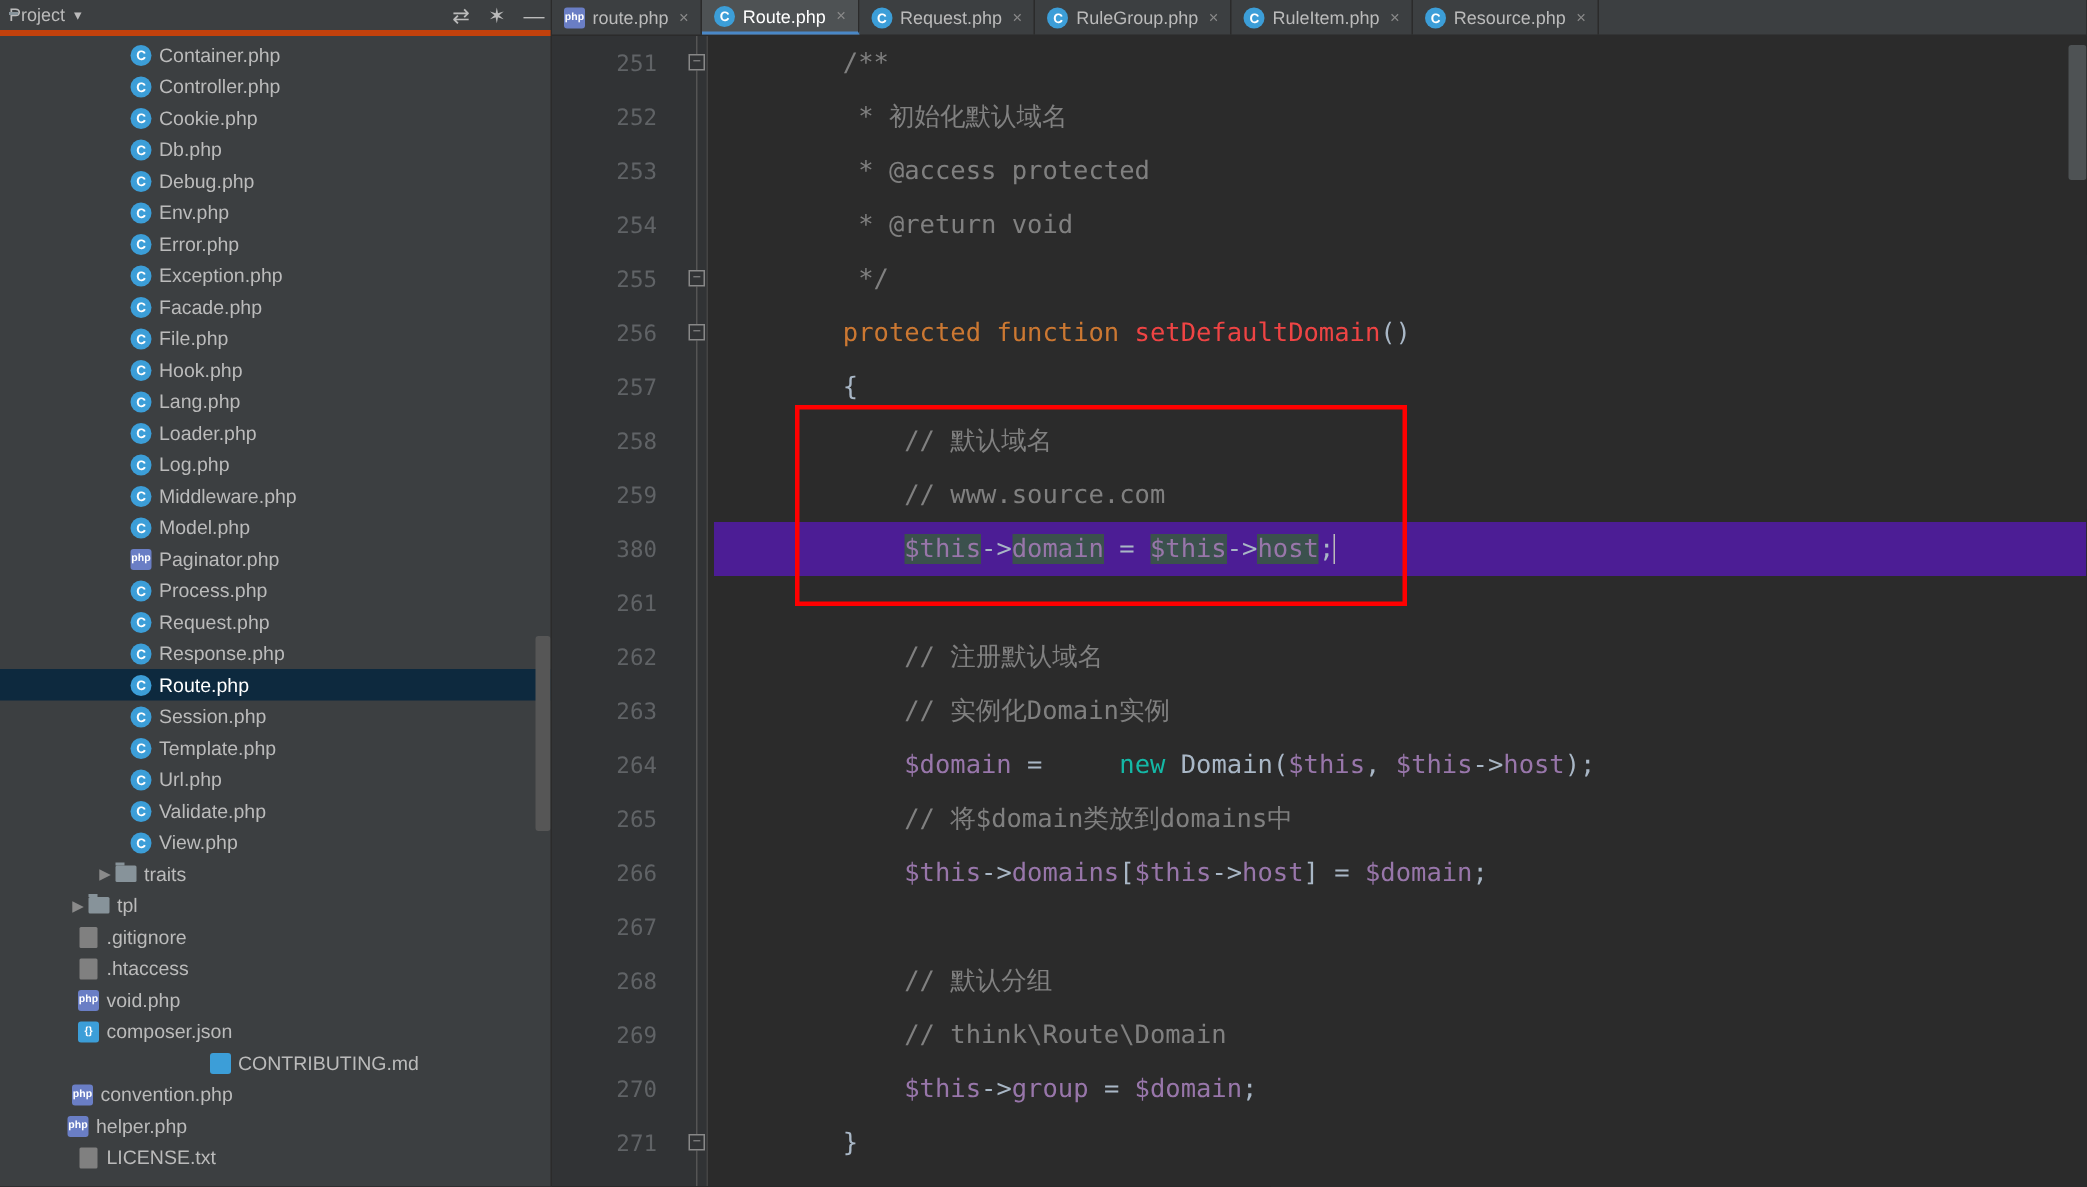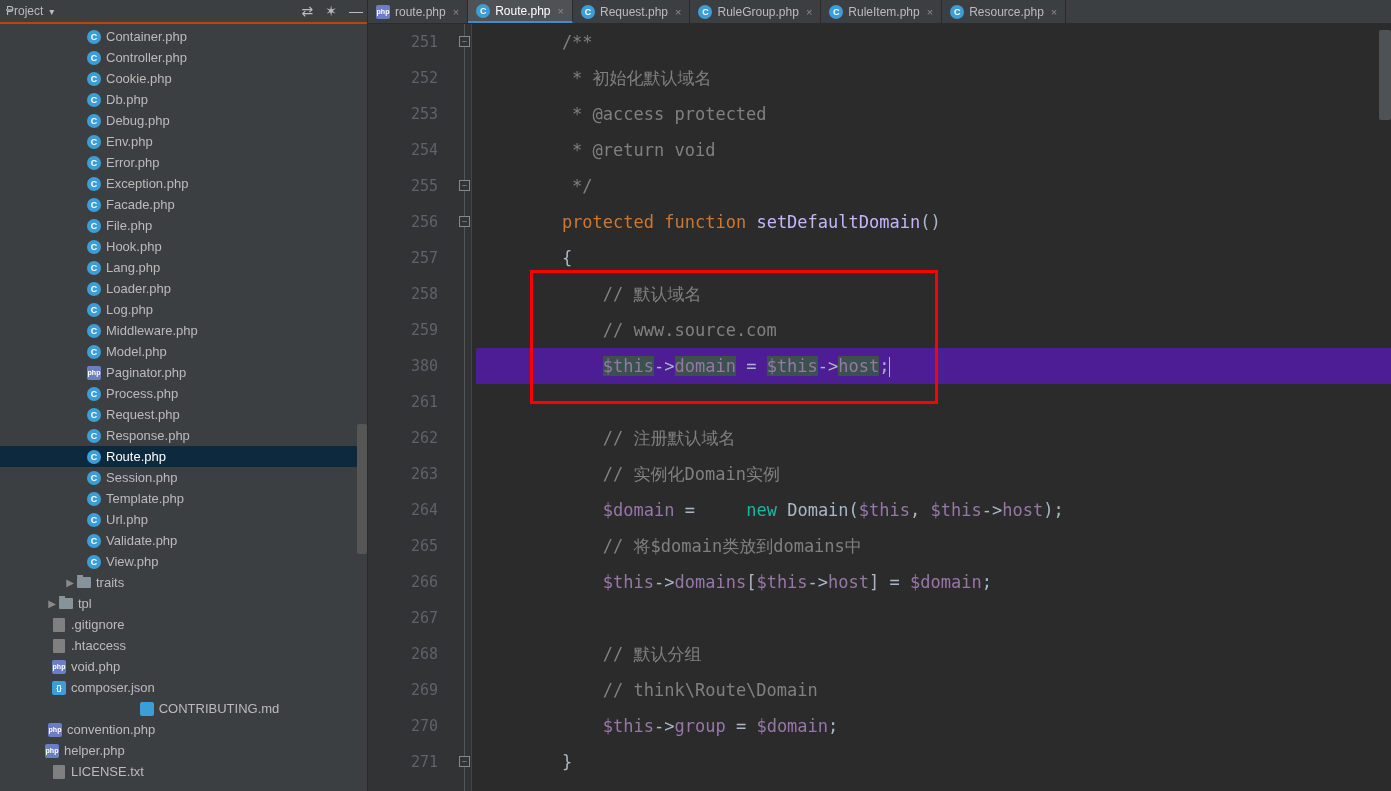--- a/index.html
+++ b/index.html
@@ -25,21 +25,21 @@
     display: flex;
     flex-direction: column;
     border-right: 1px solid #2b2b2b;
   }
   .sidebar-header {
     height: 24px;
     background: #3c3f41;
     display: flex;
     align-items: center;
     padding-left: 6px;
-    border-bottom: 2px solid #c2410c;
+    border-bottom: 4px solid #c2410c;
     position: relative;
   }
   .sidebar-header .title {
     color: #bbbbbb;
     font-size: 12px;
   }
   .sidebar-header .dropdown-arrow {
     margin-left: 6px;
     color: #bbbbbb;
     font-size: 10px;
@@ -199,21 +199,21 @@
     flex: 1;
     padding-left: 4px;
     background: #2b2b2b;
     position: relative;
     white-space: pre;
   }
   .code-line { height: 36px; padding-left: 4px; }
   .code-line.current { background: #4c1d95; }
   .c-comment { color: #808080; }
   .c-keyword { color: #cc7832; }
-  .c-func    { color: #c4b5fd; }
+  .c-func    { color: #ef4444; }
   .c-var     { color: #9876aa; }
   .c-op      { color: #a9b7c6; }
   .c-new     { color: #14b8a6; margin-left: 41px; }
   .red-box {
     position: absolute;
     border: 3px solid #ff0000;
     pointer-events: none;
   }
   .vscroll {
     position: absolute;

